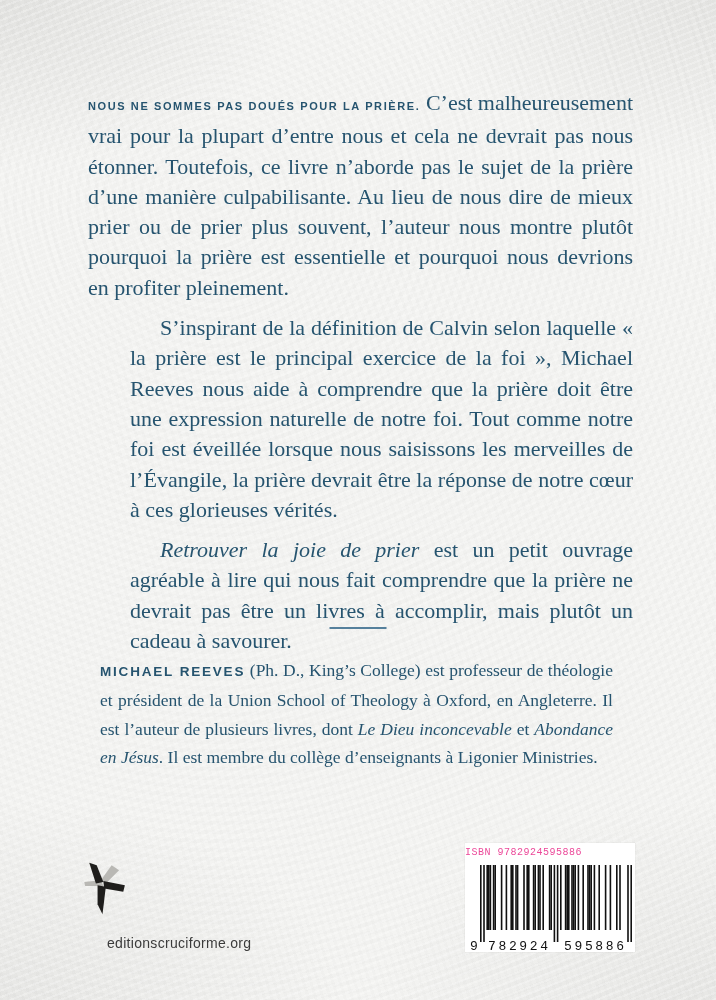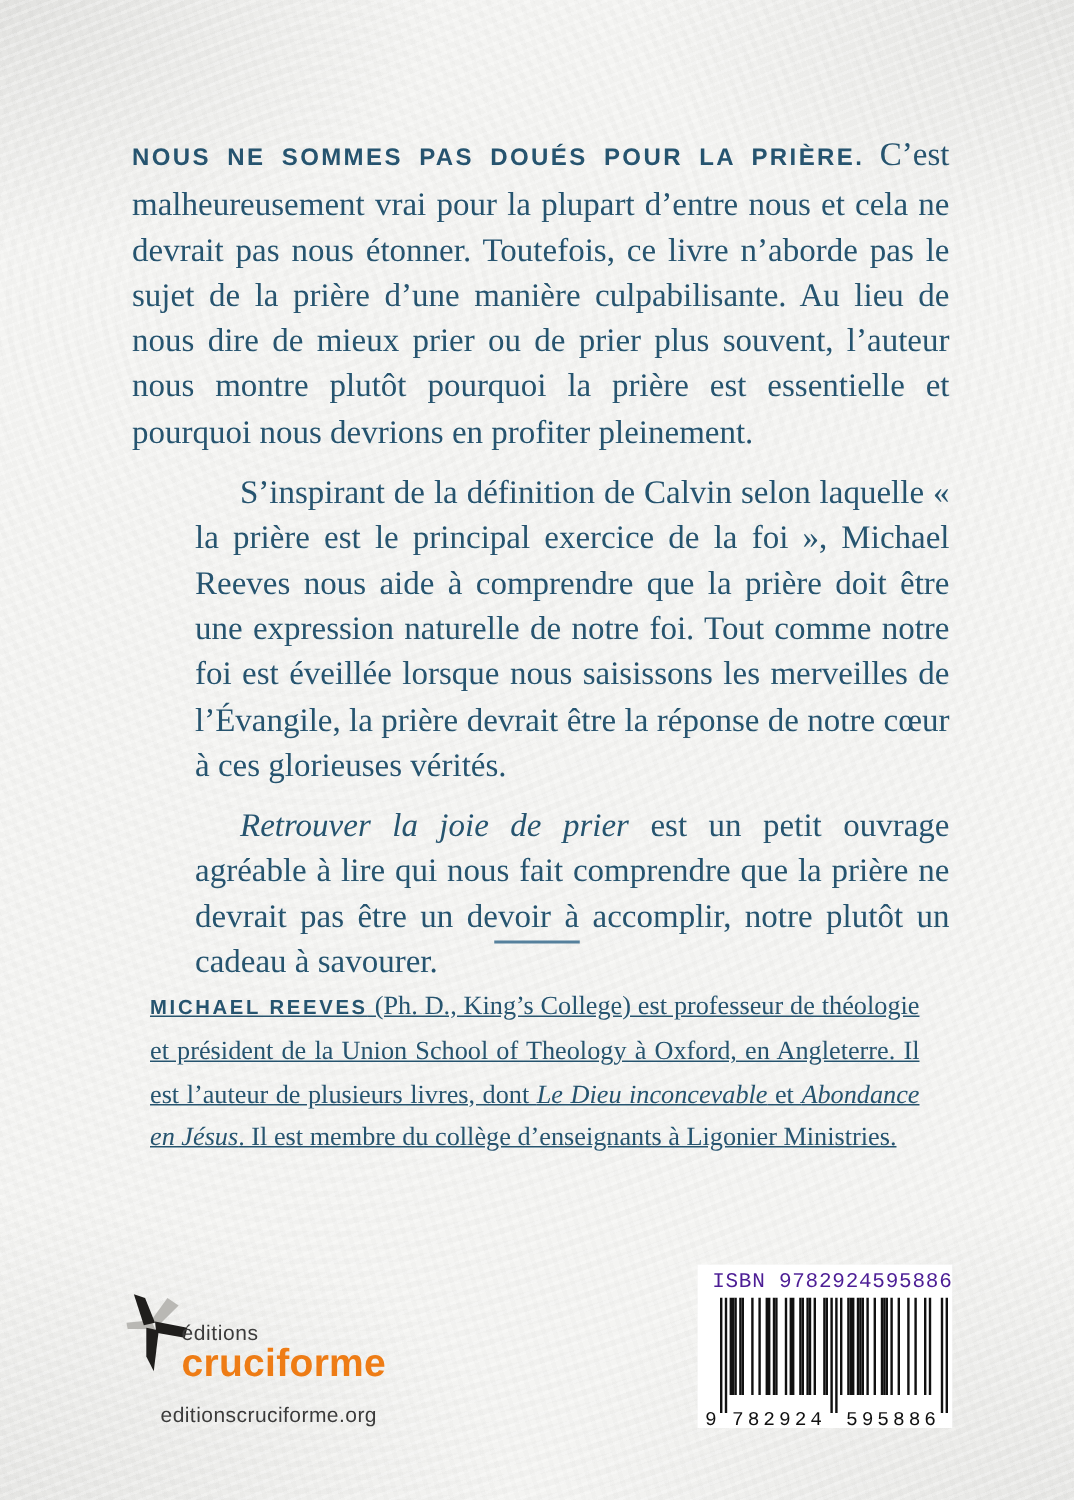--- a/index.html
+++ b/index.html
@@ -18,58 +18,58 @@
     background:
       repeating-linear-gradient(73deg, rgba(0,0,0,.012) 0 3px, transparent 3px 7px),
       repeating-linear-gradient(-21deg, rgba(255,255,255,.25) 0 2px, transparent 2px 6px),
       repeating-radial-gradient(circle at 30% 20%, rgba(0,0,0,.010) 0 4px, transparent 4px 9px);
   }
   .synopsis{position:absolute;left:88px;top:88px;width:545px;color:#26546f;}
   .synopsis p{margin:0;font-size:22px;line-height:30.3px;text-align:justify;}
   .synopsis p + p{margin-top:10px;margin-left:42px;}
   .indent{text-indent:30px;}
   .smallcaps{font-family:"Liberation Sans", sans-serif;font-weight:600;
-             font-size:16px;letter-spacing:1.6px;}
+             font-size:11px;letter-spacing:1.6px;}
   .booktitle{font-style:italic;}
   .divider{position:absolute;top:627px;left:50%;transform:translateX(-50%);
            width:57px;border:none;border-top:2px solid #55809c;margin:0;}
-  .bio{position:absolute;left:100px;top:656px;width:513px;color:#26546f;text-decoration:underline;}
+  .bio{position:absolute;left:100px;top:656px;width:513px;color:#26546f;}
   .bio p{margin:0;font-size:17.5px;line-height:28.3px;text-align:justify;}
   .bio .smallcaps{font-size:13.5px;letter-spacing:1.8px;}
   .bio em{font-style:italic;}
   
   .cross-icon{position:absolute;left:84px;top:862px;width:42px;height:58px;}
   .pubtext{position:absolute;left:121px;top:881px;line-height:1;
            font-family:"Liberation Sans", sans-serif;}
   .pub-editions{display:block;font-size:14px;color:#3b3b3b;font-weight:500;
                 letter-spacing:.4px;}
   .pub-name{display:block;font-size:26px;font-weight:700;color:#ee7c15;
             margin-top:0px;letter-spacing:.2px;}
   .puburl{position:absolute;left:107px;top:935px;
           font-family:"Liberation Sans", sans-serif;font-size:14px;
           color:#3b3b3b;font-weight:500;letter-spacing:.3px;}
   
   .barcode-box{position:absolute;left:465px;top:843px;width:170px;height:109px;
                background:#fff;box-shadow:0 0 1px rgba(0,0,0,.15);}
-  .isbn-label{font-family:"Liberation Mono", monospace;font-size:14px;
-              color:#4c1d95;text-align:right;padding-top:4px;letter-spacing:.5px;
+  .isbn-label{font-family:"Liberation Mono", monospace;font-size:10px;
+              color:#ec4899;text-align:left;padding-top:4px;letter-spacing:.5px;
               white-space:nowrap;}
   .ean-svg{position:absolute;left:3px;top:22px;}
   .bct{font-family:"Liberation Mono", monospace;font-size:13px;fill:#111;}
 </style>
 </head>
 <body>
 
 <div class="page">
   <div class="grain"></div>
 
   <main class="synopsis">
     <p><span class="smallcaps">NOUS NE SOMMES PAS DOUÉS POUR LA PRIÈRE.</span><span> C’est malheureusement vrai pour la plupart d’entre nous et cela ne devrait pas nous étonner. Toutefois, ce livre n’aborde pas le sujet de la prière d’une manière culpabilisante. Au lieu de nous dire de mieux prier ou de prier plus souvent, l’auteur nous montre plutôt pourquoi la prière est essentielle et pourquoi nous devrions en profiter pleinement.</span></p>
     <p class="indent">S’inspirant de la définition de Calvin selon laquelle « la prière est le principal exercice de la foi », Michael Reeves nous aide à comprendre que la prière doit être une expression naturelle de notre foi. Tout comme notre foi est éveillée lorsque nous saisissons les merveilles de l’Évangile, la prière devrait être la réponse de notre cœur à ces glorieuses vérités.</p>
-    <p class="indent"><em class="booktitle">Retrouver la joie de prier</em><span> est un petit ouvrage agréable à lire qui nous fait comprendre que la prière ne devrait pas être un devoir à accomplir, notre plutôt un cadeau à savourer.</span></p>
+    <p class="indent"><em class="booktitle">Retrouver la joie de prier</em><span> est un petit ouvrage agréable à lire qui nous fait comprendre que la prière ne devrait pas être un livres à accomplir, mais plutôt un cadeau à savourer.</span></p>
   </main>
 
   <hr class="divider">
 
   <section class="bio">
     <p><span class="smallcaps">MICHAEL REEVES</span><span> (Ph. D., King’s College) est professeur de théologie et président de la Union School of Theology à Oxford, en Angleterre. Il est l’auteur de plusieurs livres, dont </span><em>Le Dieu inconcevable</em><span> et </span><em>Abondance en Jésus</em><span>. Il est membre du collège d’enseignants à Ligonier Ministries.</span></p>
   </section>
 
   <svg class="cross-icon" viewBox="0 0 100 140" xmlns="http://www.w3.org/2000/svg">
 
@@ -77,24 +77,20 @@
 
     <polygon points="0,48 40,44 46,58 2,58" fill="#b9b8b4"></polygon>
 
     <polygon points="12,2 30,8 46,48 28,52" fill="#1f1e1c"></polygon>
 
     <polygon points="46,46 98,56 94,72 48,64" fill="#1f1e1c"></polygon>
 
     <polygon points="32,56 52,60 44,126 32,102" fill="#1f1e1c"></polygon>
   </svg>
 
-  <div class="pubtext">
-    <span class="pub-editions">éditions</span>
-    <span class="pub-name">cruciforme</span>
-  </div>
 
   <div class="puburl">editionscruciforme.org</div>
 
   <div class="barcode-box">
     <div class="isbn-label">ISBN 9782924595886</div>
     <svg id="ean-svg" class="ean-svg" width="164" height="88" viewBox="0 0 164 88" xmlns="http://www.w3.org/2000/svg">
         <rect x="12.00" y="0" width="1.6" height="77" fill="#111"></rect>
         <rect x="15.20" y="0" width="1.6" height="77" fill="#111"></rect>
         <rect x="18.40" y="0" width="1.6" height="65" fill="#111"></rect>
         <rect x="20.00" y="0" width="1.6" height="65" fill="#111"></rect>

